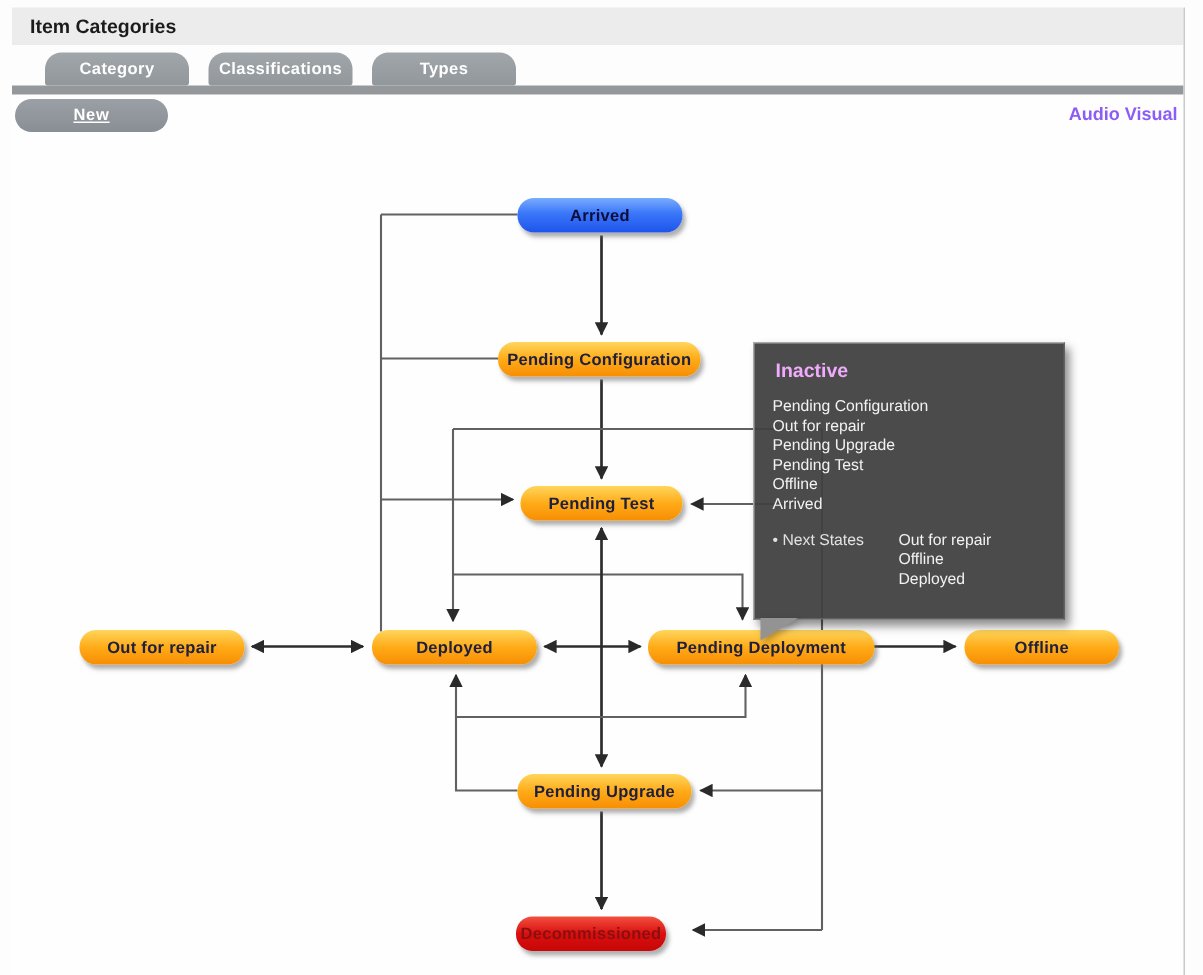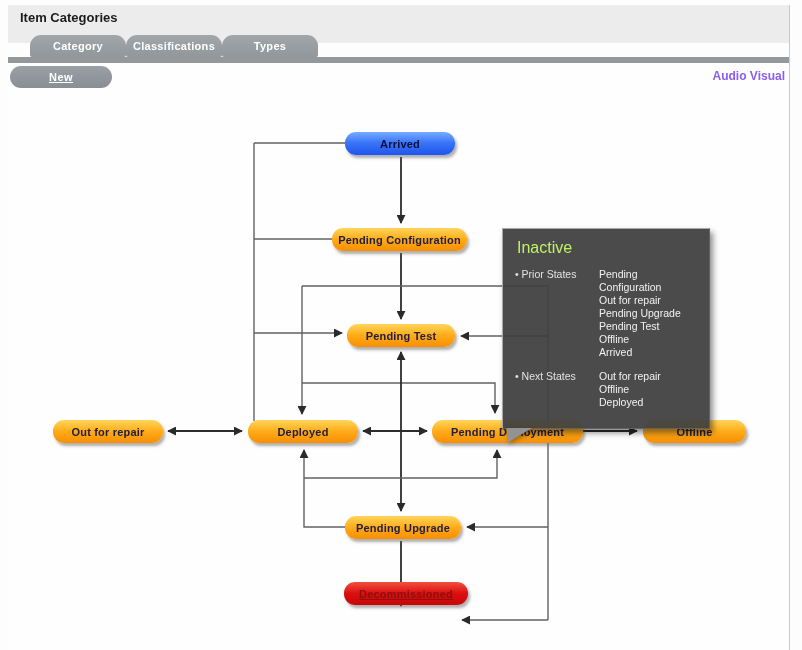--- a/index.html
+++ b/index.html
@@ -2,28 +2,28 @@
 <html><head>
 <meta charset="utf-8">
 <style>
   html,body { margin:0; padding:0; }
   body {
     width:802px; height:650px; position:relative; overflow:hidden;
     background:#fdfdfd; font-family:"Liberation Sans", sans-serif;
   }
   
   .header-bar {
-    position:absolute; left:8px; top:5px; width:781px; height:38px;
+    position:absolute; left:8px; top:5px; width:781px; height:25px;
     background:#ececec;
   }
   .header-title {
     padding-left:12px; line-height:26px; font-size:13px; font-weight:bold; color:#1b1b1b;
   }
   .tabs {
-    position:absolute; left:30px; top:35px; display:flex; z-index:2;
+    position:absolute; left:30px; top:35px; display:flex; gap:13px; z-index:2;
   }
   .tab {
     width:96px; height:22px; border-radius:11px 11px 2px 2px;
     background:linear-gradient(180deg,#a0a6aa 0%, #91979b 100%);
     color:#fff; font-weight:bold; font-size:11px; letter-spacing:0.3px;
     text-align:center; line-height:23px; cursor:default;
   }
   .tab.active { background:linear-gradient(180deg,#767c80 0%, #666c70 100%); }
   .tab-underline {
     position:absolute; left:8px; top:57px; width:781px; height:6px; background:#94989b;
@@ -60,21 +60,21 @@
   .node.end    { background:linear-gradient(180deg,#f2503f 0%,#da0f0f 50%,#c70606 100%); color:#8c0f0f; }
 
   
   .tooltip {
     position:absolute; z-index:5; box-sizing:border-box;
     background:rgba(64,64,64,0.94);
     border:1px solid; border-color:#a9a9a9 #636363 #636363 #a9a9a9;
     box-shadow:3px 4px 6px rgba(0,0,0,0.45);
     padding:8px 12px 8px; color:#ececec;
   }
-  .tooltip-title { color:#bef264; font-weight:normal; font-size:16px; margin:2px 0 11px 2px; }
+  .tooltip-title { color:#f0abfc; font-weight:bold; font-size:13px; margin:2px 0 11px 2px; }
   .tt-section { display:flex; font-size:10.5px; line-height:13px; margin-bottom:11px; }
   .tt-label { width:84px; flex:none; color:#e2e2e2; }
   .tt-items div { color:#f2f2f2; }
   .tt-tail {
     position:absolute; left:4px; bottom:-15px; width:0; height:0;
     border-top:15px solid #939393; border-right:25px solid transparent;
     filter:drop-shadow(2px 2px 2px rgba(0,0,0,0.3));
   }
 </style>
 </head>
@@ -127,28 +127,27 @@
 
 <div id="nodes">
     <div class="node start" style="left: 345px; top: 132px; width: 110px; height: 23px;">Arrived</div>
     <div class="node active" style="left: 332px; top: 228px; width: 135px; height: 23px;">Pending Configuration</div>
     <div class="node active" style="left: 347px; top: 324px; width: 108px; height: 23px;">Pending Test</div>
     <div class="node active" style="left: 53px; top: 420px; width: 110px; height: 23px;">Out for repair</div>
     <div class="node active" style="left: 248px; top: 420px; width: 110px; height: 23px;">Deployed</div>
     <div class="node active" style="left: 432px; top: 420px; width: 151px; height: 23px;">Pending Deployment</div>
     <div class="node active" style="left: 643px; top: 420px; width: 103px; height: 23px;">Offline</div>
     <div class="node active" style="left: 345px; top: 516px; width: 116px; height: 23px;">Pending Upgrade</div>
-    <div class="node end" style="left: 344px; top: 582px; width: 124px; height: 23px; text-decoration: underline;">Decommissioned</div>
+    <div class="node end" style="left: 344px; top: 611px; width: 100px; height: 23px;">Decommissioned</div>
   </div>
 
 <div class="tooltip" id="state-tooltip" style="left: 502px; top: 228px; width: 208px; min-height: 172px;">
   <div class="tooltip-title">Inactive</div>
   <div id="tooltip-sections">
       <div class="tt-section">
-        <div class="tt-label">• Prior States</div>
         <div class="tt-items">
           <div>Pending Configuration</div>
           <div>Out for repair</div>
           <div>Pending Upgrade</div>
           <div>Pending Test</div>
           <div>Offline</div>
           <div>Arrived</div>
         </div>
       </div>
       <div class="tt-section">

